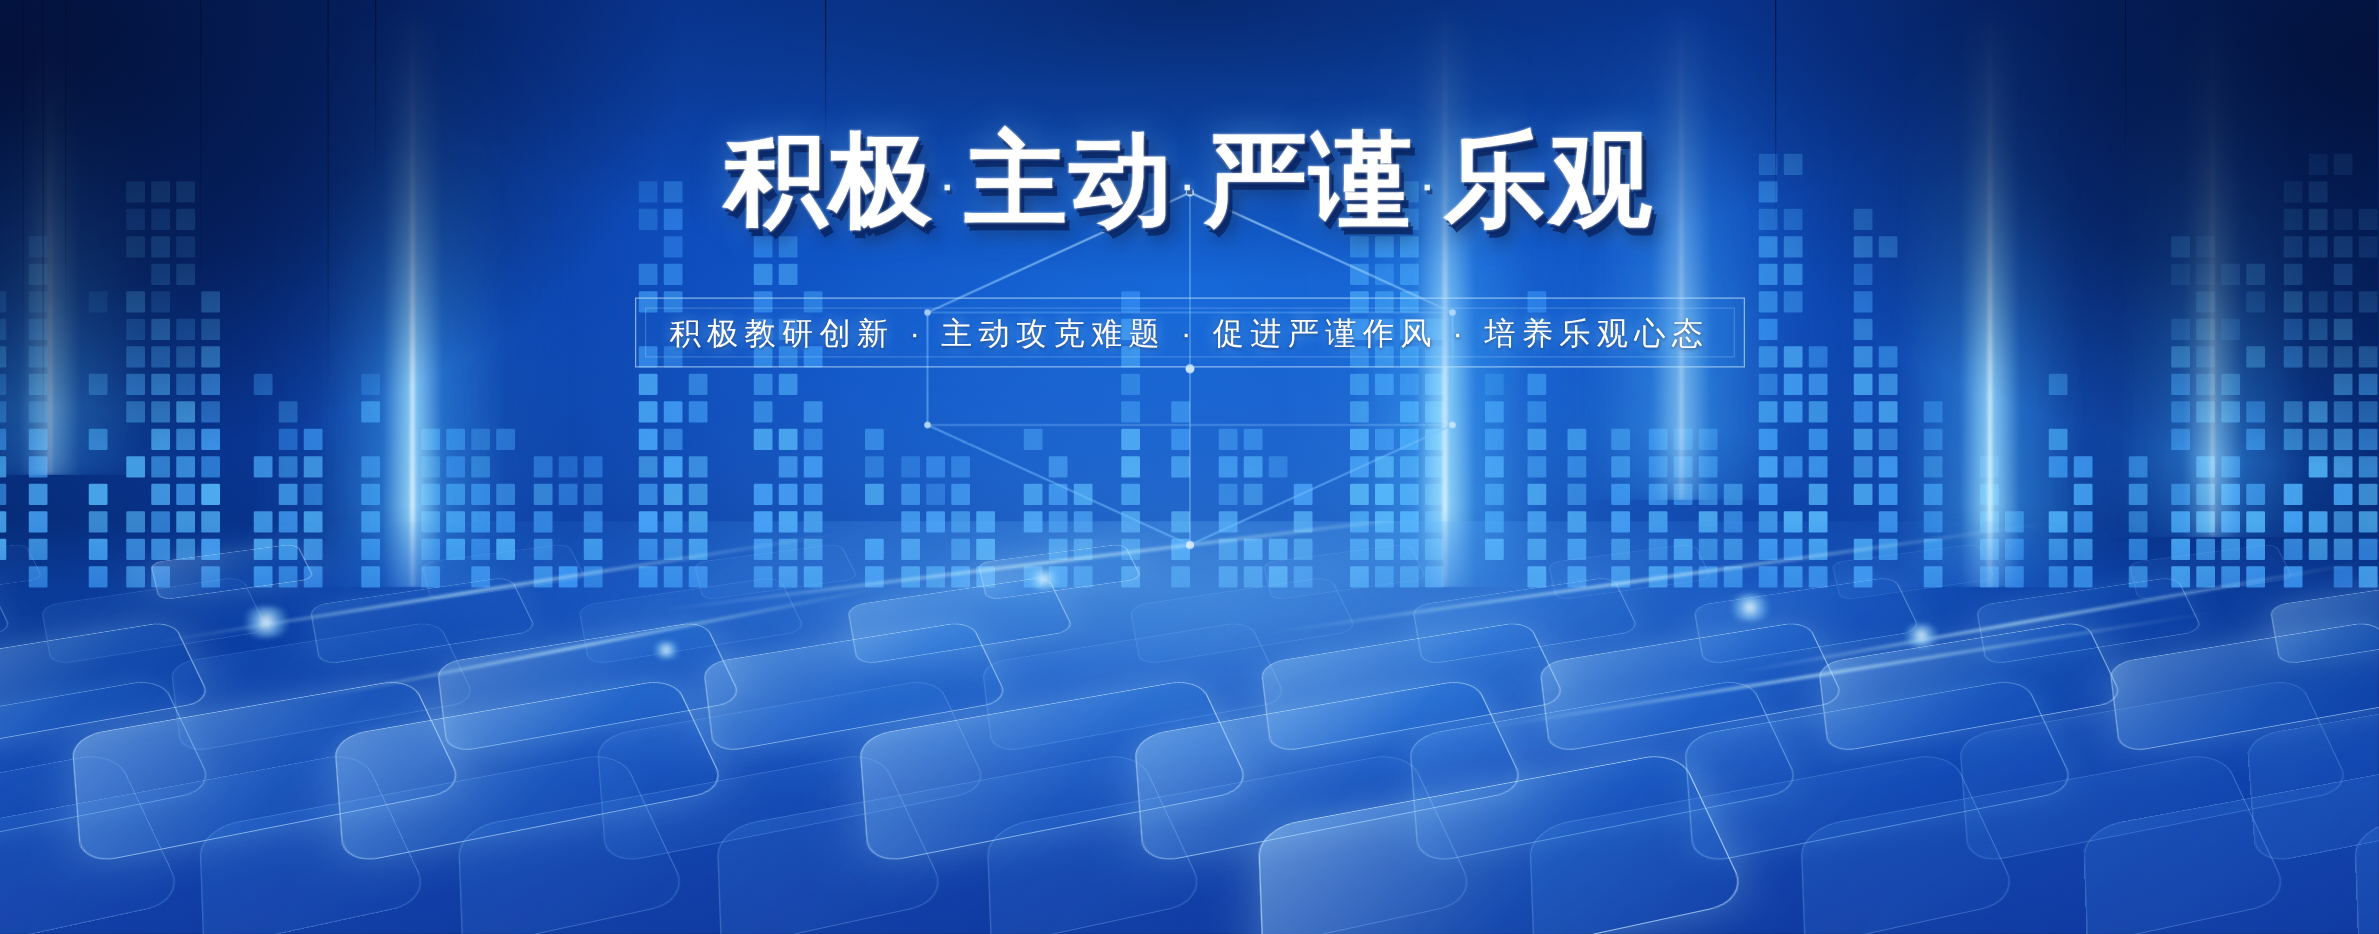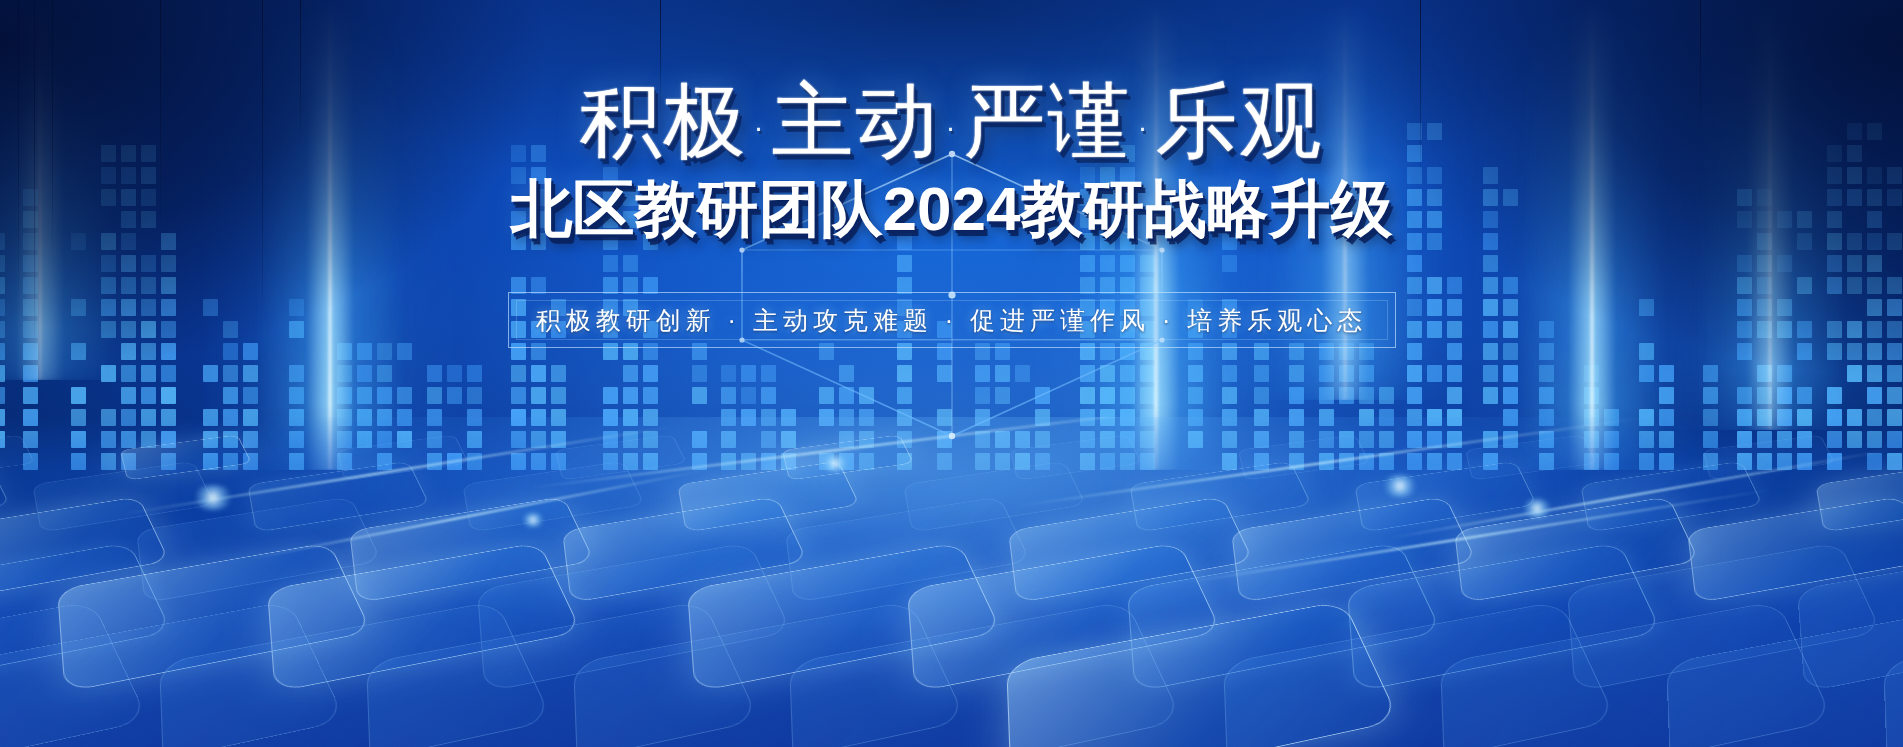--- a/index.html
+++ b/index.html
@@ -170,23 +170,23 @@
   
   .content {
     position: absolute;
     left: 0; right: 0;
     top: 0;
     text-align: center;
     z-index: 40;
   }
 
   .headline {
-    margin-top: 80px;
+    margin-top: 104px;
     font-size: 82px;
-    font-weight: 400;
+    font-weight: 700;
     letter-spacing: 2px;
     line-height: 1;
     color: #ffffff;
     white-space: nowrap;
     text-shadow:
       0 0 2px #ffffff,
       2px 3px 0 rgba(10,40,105,0.95),
       4px 6px 0 rgba(8,32,90,0.75),
       6px 9px 14px rgba(3,16,54,0.55),
       0 0 26px rgba(120,195,255,0.55);
@@ -1647,21 +1647,20 @@
       <circle cx="220" cy="145" r="3.6" fill="#eaf7ff"></circle>
     </svg>
   </div>
 
   <div class="sheen"></div>
 
   <div class="content">
 
     <div class="headline" id="headline"><span>积极</span><span class="sep">·</span><span>主动</span><span class="sep">·</span><span>严谨</span><span class="sep">·</span><span>乐观</span></div>
 
-    <div class="subhead">北区教研团队2024教研战略升级</div>
 
     <div class="tagwrap">
       <div class="tagframe"></div>
       <div class="tagline">积极教研创新 · 主动攻克难题 · 促进严谨作风 · 培养乐观心态</div>
     </div>
 
   </div>
 
 </div>
 

